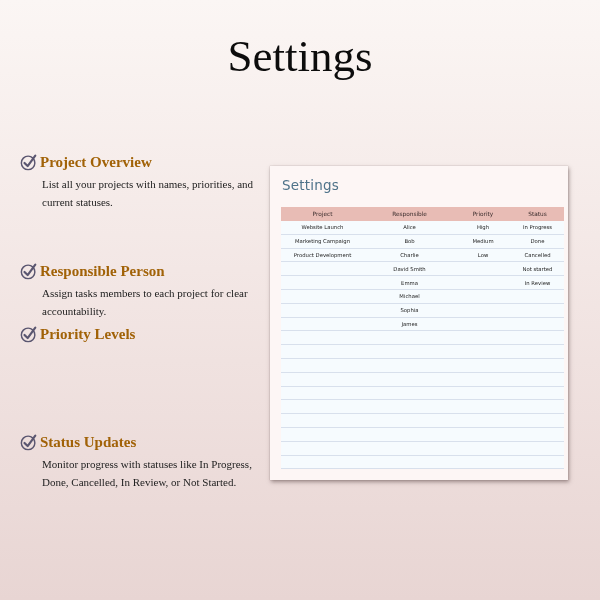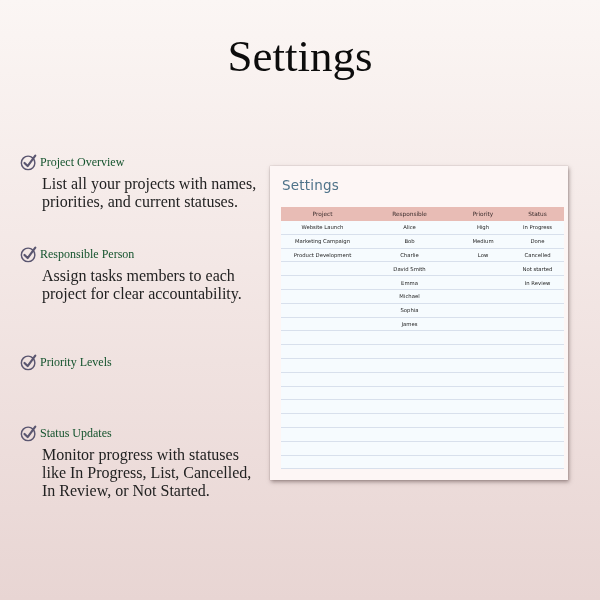--- a/index.html
+++ b/index.html
@@ -11,23 +11,23 @@
     color: #111;
   }
   .page-title {
     position: absolute; left: 0; right: 0; top: 30px;
     text-align: center; font-size: 45px; font-weight: normal; color: #0c0c0c;
   }
   .features { position: absolute; left: 20px; top: 152px; width: 240px; }
   .feature { position: absolute; left: 0; width: 240px; }
   .feature-head { display: flex; align-items: center; height: 20px; }
   .check-icon { width: 18px; height: 18px; margin-right: 2px; flex: none; }
-  .feature-title { font-size: 12px; font-weight: normal; color: #14532d; }
+  .feature-title { font-size: 15px; font-weight: bold; color: #a16207; }
   .feature-desc {
-    margin-left: 22px; margin-top: 3px; font-size: 16px; line-height: 18px; color: #222;
+    margin-left: 22px; margin-top: 3px; font-size: 11px; line-height: 18px; color: #222;
   }
   .sheet {
     position: absolute; left: 270px; top: 166px; width: 298px; height: 314px;
     background: #fdf6f5;
     box-shadow: 1px 2px 4px rgba(90,70,70,0.55), 0 0 1px rgba(90,70,70,0.4);
   }
   .sheet-title {
     position: absolute; left: 12px; top: 11px;
     font-family: "DejaVu Sans", sans-serif; font-size: 13.5px; color: #4e7289;
     letter-spacing: 0.2px;
@@ -52,48 +52,48 @@
     <div class="feature" style="top: 0px;">
     <div class="feature-head">
       <svg class="check-icon" viewBox="0 0 20 20">
         <circle cx="9" cy="11" r="7.5" fill="none" stroke="#5a5670" stroke-width="1.6"></circle>
         <path d="M5 11 L8.5 14.5 L17 3" fill="none" stroke="#5a5670" stroke-width="2.4" stroke-linecap="round" stroke-linejoin="round"></path>
       </svg>
       <span class="feature-title">Project Overview</span>
     </div>
     <div class="feature-desc">List all your projects with names, priorities, and current statuses.</div>
     </div>
-    <div class="feature" style="top: 92px;">
+    <div class="feature" style="top: 109px;">
     <div class="feature-head">
       <svg class="check-icon" viewBox="0 0 20 20">
         <circle cx="9" cy="11" r="7.5" fill="none" stroke="#5a5670" stroke-width="1.6"></circle>
         <path d="M5 11 L8.5 14.5 L17 3" fill="none" stroke="#5a5670" stroke-width="2.4" stroke-linecap="round" stroke-linejoin="round"></path>
       </svg>
       <span class="feature-title">Responsible Person</span>
     </div>
     <div class="feature-desc">Assign tasks members to each project for clear accountability.</div>
     </div>
-    <div class="feature" style="top: 200px;">
+    <div class="feature" style="top: 172px;">
     <div class="feature-head">
       <svg class="check-icon" viewBox="0 0 20 20">
         <circle cx="9" cy="11" r="7.5" fill="none" stroke="#5a5670" stroke-width="1.6"></circle>
         <path d="M5 11 L8.5 14.5 L17 3" fill="none" stroke="#5a5670" stroke-width="2.4" stroke-linecap="round" stroke-linejoin="round"></path>
       </svg>
       <span class="feature-title">Priority Levels</span>
     </div>
     </div>
-    <div class="feature" style="top: 271px;">
+    <div class="feature" style="top: 280px;">
     <div class="feature-head">
       <svg class="check-icon" viewBox="0 0 20 20">
         <circle cx="9" cy="11" r="7.5" fill="none" stroke="#5a5670" stroke-width="1.6"></circle>
         <path d="M5 11 L8.5 14.5 L17 3" fill="none" stroke="#5a5670" stroke-width="2.4" stroke-linecap="round" stroke-linejoin="round"></path>
       </svg>
       <span class="feature-title">Status Updates</span>
     </div>
-    <div class="feature-desc">Monitor progress with statuses like In Progress, List, Cancelled, In Review, or Not Started.</div>
+    <div class="feature-desc">Monitor progress with statuses like In Progress, Done, Cancelled, In Review, or Not Started.</div>
     </div>
   </div>
 
 <div class="sheet">
   <div class="sheet-title">Settings</div>
   <div class="grid" id="grid">
       <div class="row header">
         <div class="cell c1">Project</div>
         <div class="cell c2">Responsible</div>
         <div class="cell c3">Priority</div>

